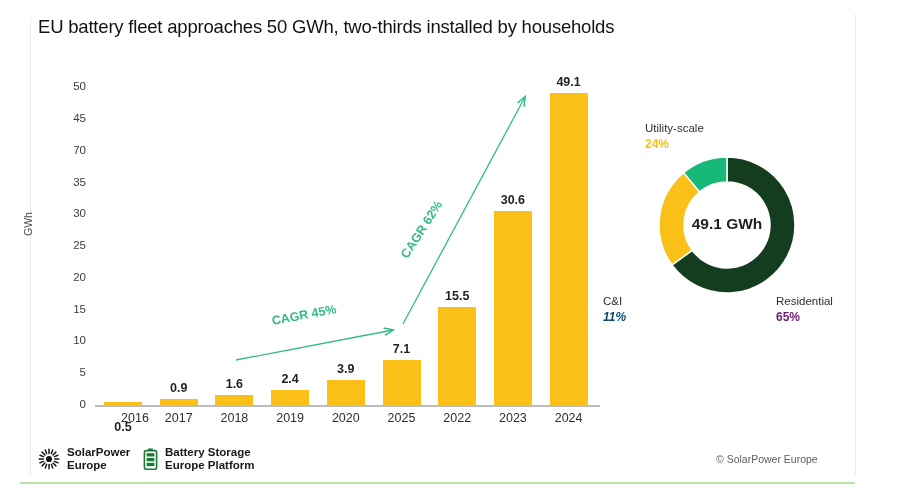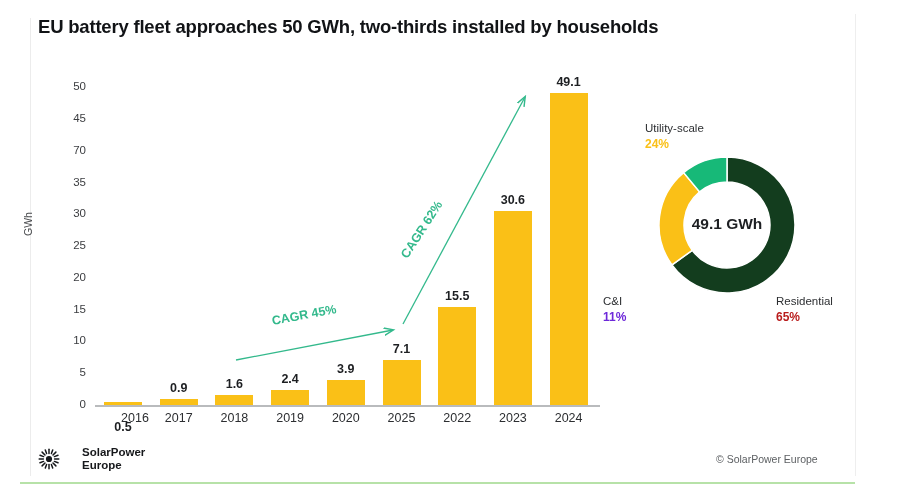--- a/index.html
+++ b/index.html
@@ -41,21 +41,21 @@
     width: 835px;
     height: 2px;
     background: #b7e2a8;
   }
 
   .title {
     position: absolute;
     left: 38px;
     top: 16px;
     font-size: 18.5px;
-    font-weight: bold;
+    font-weight: normal;
     color: #111316;
     letter-spacing: -0.2px;
     white-space: nowrap;
   }
   .subtitle {
     position: absolute;
     left: 38px;
     top: 45px;
     font-size: 13.5px;
     font-weight: normal;
@@ -172,21 +172,21 @@
   .footer-logo {
     position: absolute;
     display: flex;
     align-items: center;
   }
   .logo-text {
     font-size: 11.5px;
     font-weight: bold;
     color: #16181b;
     line-height: 12.5px;
-    margin-left: 22px;
+    margin-left: 7px;
     white-space: nowrap;
   }
   .copyright {
     position: absolute;
     left: 716px;
     top: 453px;
     font-size: 10.5px;
     color: #5d6063;
     white-space: nowrap;
   }
@@ -281,24 +281,24 @@
                L -7.898971854500428e-15 -43 A 43 43 0 0 0 -27.409231559193678 -33.13206943935892 Z" fill="#17B978" stroke="#ffffff" stroke-width="1.5"></path>
         </g>
     </svg>
 
     <div class="donut-center">49.1 GWh</div>
 
     <div class="donut-cat" style="left:45px; top:12px;">Utility-scale</div>
     <div class="donut-pct" style="left:45px; top:27px; color:#FAC017;">24%</div>
 
     <div class="donut-cat" style="left:176px; top:185px;">Residential</div>
-    <div class="donut-pct" style="left:176px; top:200px; color:#b91c1c;">65%</div>
+    <div class="donut-pct" style="left:176px; top:200px; color:#701a75;">65%</div>
 
     <div class="donut-cat" style="left:3px; top:185px;">C&amp;I</div>
-    <div class="donut-pct" style="left:3px; top:200px; color:#6d28d9;">11%</div>
+    <div class="donut-pct" style="left:3px; top:200px; color:#0c4a6e;font-style:italic;">11%</div>
   </div>
 
   <div class="footer-logo" style="left:38px; top:446px;">
     <svg width="22" height="22" viewBox="0 0 22 22">
       <g stroke="#16181b" stroke-width="1.5" stroke-linecap="round">
         <line x1="11" y1="1.2" x2="11" y2="5.4"></line>
         <line x1="11" y1="16.6" x2="11" y2="20.8"></line>
         <line x1="1.2" y1="11" x2="5.4" y2="11"></line>
         <line x1="16.6" y1="11" x2="20.8" y2="11"></line>
         <line x1="4.1" y1="4.1" x2="7.0" y2="7.0"></line>
@@ -315,15 +315,28 @@
         <line x1="13.4" y1="5.6" x2="14.7" y2="2.0"></line>
       </g>
       <circle cx="11" cy="11" r="3.1" fill="#16181b"></circle>
     </svg>
     <div class="logo-text">
       <div>SolarPower</div>
       <div>Europe</div>
     </div>
   </div>
 
+  <div class="footer-logo" style="left:143px; top:446px;">
+    <svg width="15" height="22" viewBox="0 0 15 22">
+      <rect x="5" y="0.6" width="5" height="2" rx="0.6" fill="#1d7a35"></rect>
+      <rect x="1.4" y="2.6" width="12.2" height="18.6" rx="2" fill="none" stroke="#1d7a35" stroke-width="1.6"></rect>
+      <rect x="3.6" y="5.2" width="7.8" height="3.3" fill="#1d7a35"></rect>
+      <rect x="3.6" y="10.0" width="7.8" height="3.3" fill="#1d7a35"></rect>
+      <rect x="3.6" y="14.8" width="7.8" height="3.3" fill="#1d7a35"></rect>
+    </svg>
+    <div class="logo-text">
+      <div>Battery Storage</div>
+      <div>Europe Platform</div>
+    </div>
+  </div>
 
   <div class="copyright">© SolarPower Europe</div>
 </div>
 
 </body></html>

